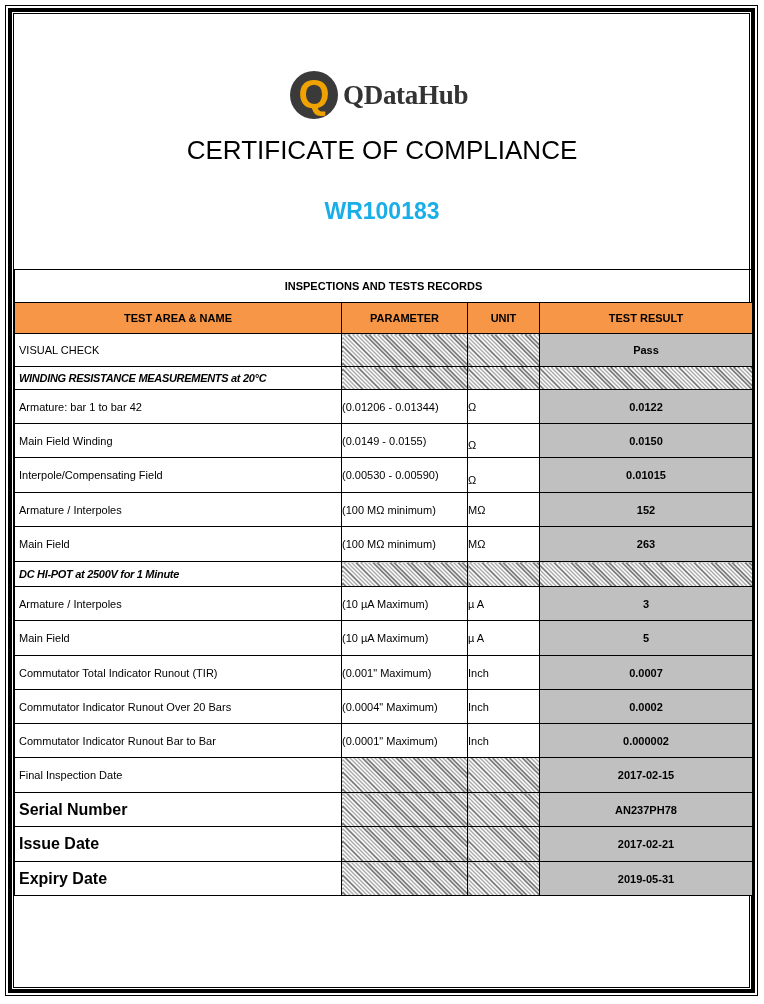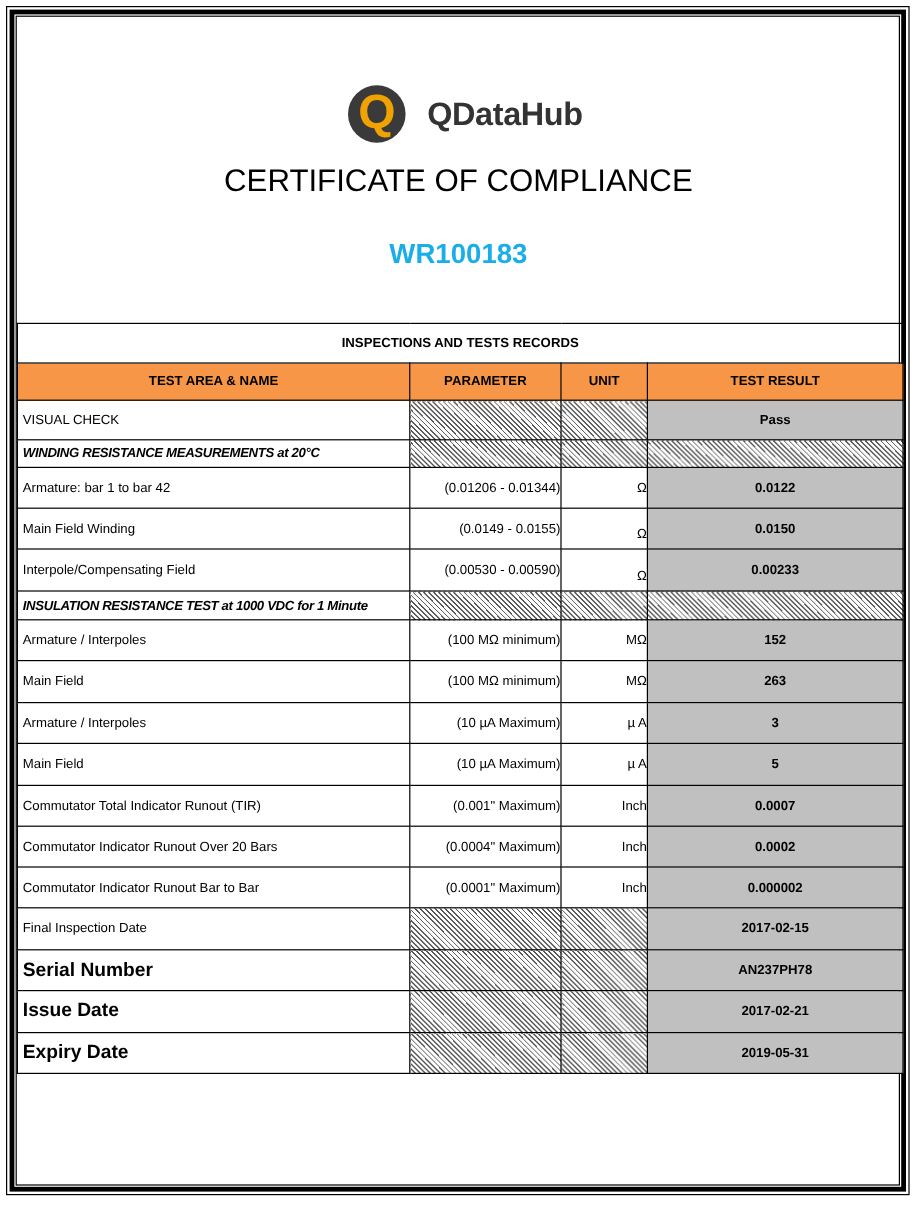--- a/index.html
+++ b/index.html
@@ -4,31 +4,31 @@
 <style>
   html, body { margin: 0; padding: 0; background: #ffffff; }
   body { width: 764px; height: 1004px; position: relative; overflow: hidden; font-family: "Liberation Sans", sans-serif; }
   .frame-outer { position: absolute; left: 5px; top: 5px; width: 753px; height: 991px; border: 1px solid #000; box-sizing: border-box; }
   .frame-thick { position: absolute; left: 8px; top: 8px; width: 747px; height: 985px; border: 4px solid #000; box-sizing: border-box; }
   .frame-inner { position: absolute; left: 13px; top: 13px; width: 737px; height: 975px; border: 1px solid #000; box-sizing: border-box; }
 
   .logo { position: absolute; left: 290px; top: 70px; height: 50px; display: flex; align-items: center; }
   .logo-circle { width: 48px; height: 48px; border-radius: 50%; background: #3a3a3a; position: relative; display: flex; align-items: center; justify-content: center; }
   .logo-q { color: #f0a300; font-weight: bold; font-size: 40px; line-height: 1; font-family: "Liberation Sans", sans-serif; margin-top: -2px; }
-  .logo-text { font-size: 27px; font-weight: bold; color: #333; margin-left: 18px; letter-spacing: -0.3px; font-family: Liberation Sans, sans-serif; }
+  .logo-text { font-size: 27px; font-weight: bold; color: #333; margin-left: 5px; letter-spacing: -0.3px; font-family: Liberation Serif, serif; }
 
   .title { position: absolute; left: 14px; width: 736px; top: 135px; text-align: center; font-size: 26px; font-weight: normal; color: #000; }
   .cert-id { position: absolute; left: 14px; width: 736px; top: 198px; text-align: center; font-size: 23px; font-weight: bold; color: #1aaee8; }
 
   table.grid { position: absolute; left: 14px; top: 269px; border-collapse: collapse; table-layout: fixed; width: 738px; }
   table.grid td { border: 1px solid #000; padding: 0; font-size: 11px; color: #000; vertical-align: middle; }
   .sec-title td { height: 32px; text-align: center; font-weight: bold; font-size: 14px; }
   .hdr td { background: #f79646; height: 30px; text-align: center; font-weight: bold; font-size: 13px; }
   .c1 { text-align: left; padding-left: 4px !important; }
-  .c2, .c3 { text-align: right; }
+  .c2, .c3 { text-align: left; }
   .res { background: #c0c0c0; text-align: center; color: #0a8a0a; font-weight: bold; font-size: 19px; }
   .hatch { background: repeating-linear-gradient(45deg, #ffffff 0px, #ffffff 2px, #555 2px, #555 3px); }
   .section td.c1 { font-weight: bold; font-style: italic; }
   .big td.c1 { font-weight: bold; font-size: 16px; }
   .tight { letter-spacing: -0.3px; border-radius: 10px; }
   .valign-low { vertical-align: bottom !important; padding-bottom: 6px !important; }
 </style>
 </head>
 <body>
 
@@ -86,42 +86,42 @@
   <tr style="height:34px">
     <td class="c1">Main Field Winding</td>
     <td class="c2">(0.0149 - 0.0155)</td>
     <td class="c3 valign-low">Ω</td>
     <td class="res">0.0150</td>
   </tr>
   <tr style="height:35px">
     <td class="c1">Interpole/Compensating Field</td>
     <td class="c2">(0.00530 - 0.00590)</td>
     <td class="c3 valign-low">Ω</td>
-    <td class="res">0.00233</td>
+    <td class="res">0.01015</td>
   </tr>
 
-  <tr class="section" style="height:24px">
-    <td class="c1 tight">INSULATION RESISTANCE TEST at 1000 VDC for 1 Minute</td>
-    <td class="hatch"></td>
-    <td class="hatch"></td>
-    <td class="hatch"></td>
-  </tr>
   <tr style="height:34px">
     <td class="c1">Armature / Interpoles</td>
     <td class="c2">(100 MΩ minimum)</td>
     <td class="c3">MΩ</td>
     <td class="res">152</td>
   </tr>
   <tr style="height:35px">
     <td class="c1">Main Field</td>
     <td class="c2">(100 MΩ minimum)</td>
     <td class="c3">MΩ</td>
     <td class="res">263</td>
   </tr>
 
+  <tr class="section" style="height:25px">
+    <td class="c1 tight">DC HI-POT at 2500V for 1 Minute</td>
+    <td class="hatch"></td>
+    <td class="hatch"></td>
+    <td class="hatch"></td>
+  </tr>
   <tr style="height:34px">
     <td class="c1">Armature / Interpoles</td>
     <td class="c2">(10 µA Maximum)</td>
     <td class="c3">µ A</td>
     <td class="res">3</td>
   </tr>
   <tr style="height:35px">
     <td class="c1">Main Field</td>
     <td class="c2">(10 µA Maximum)</td>
     <td class="c3">µ A</td>

